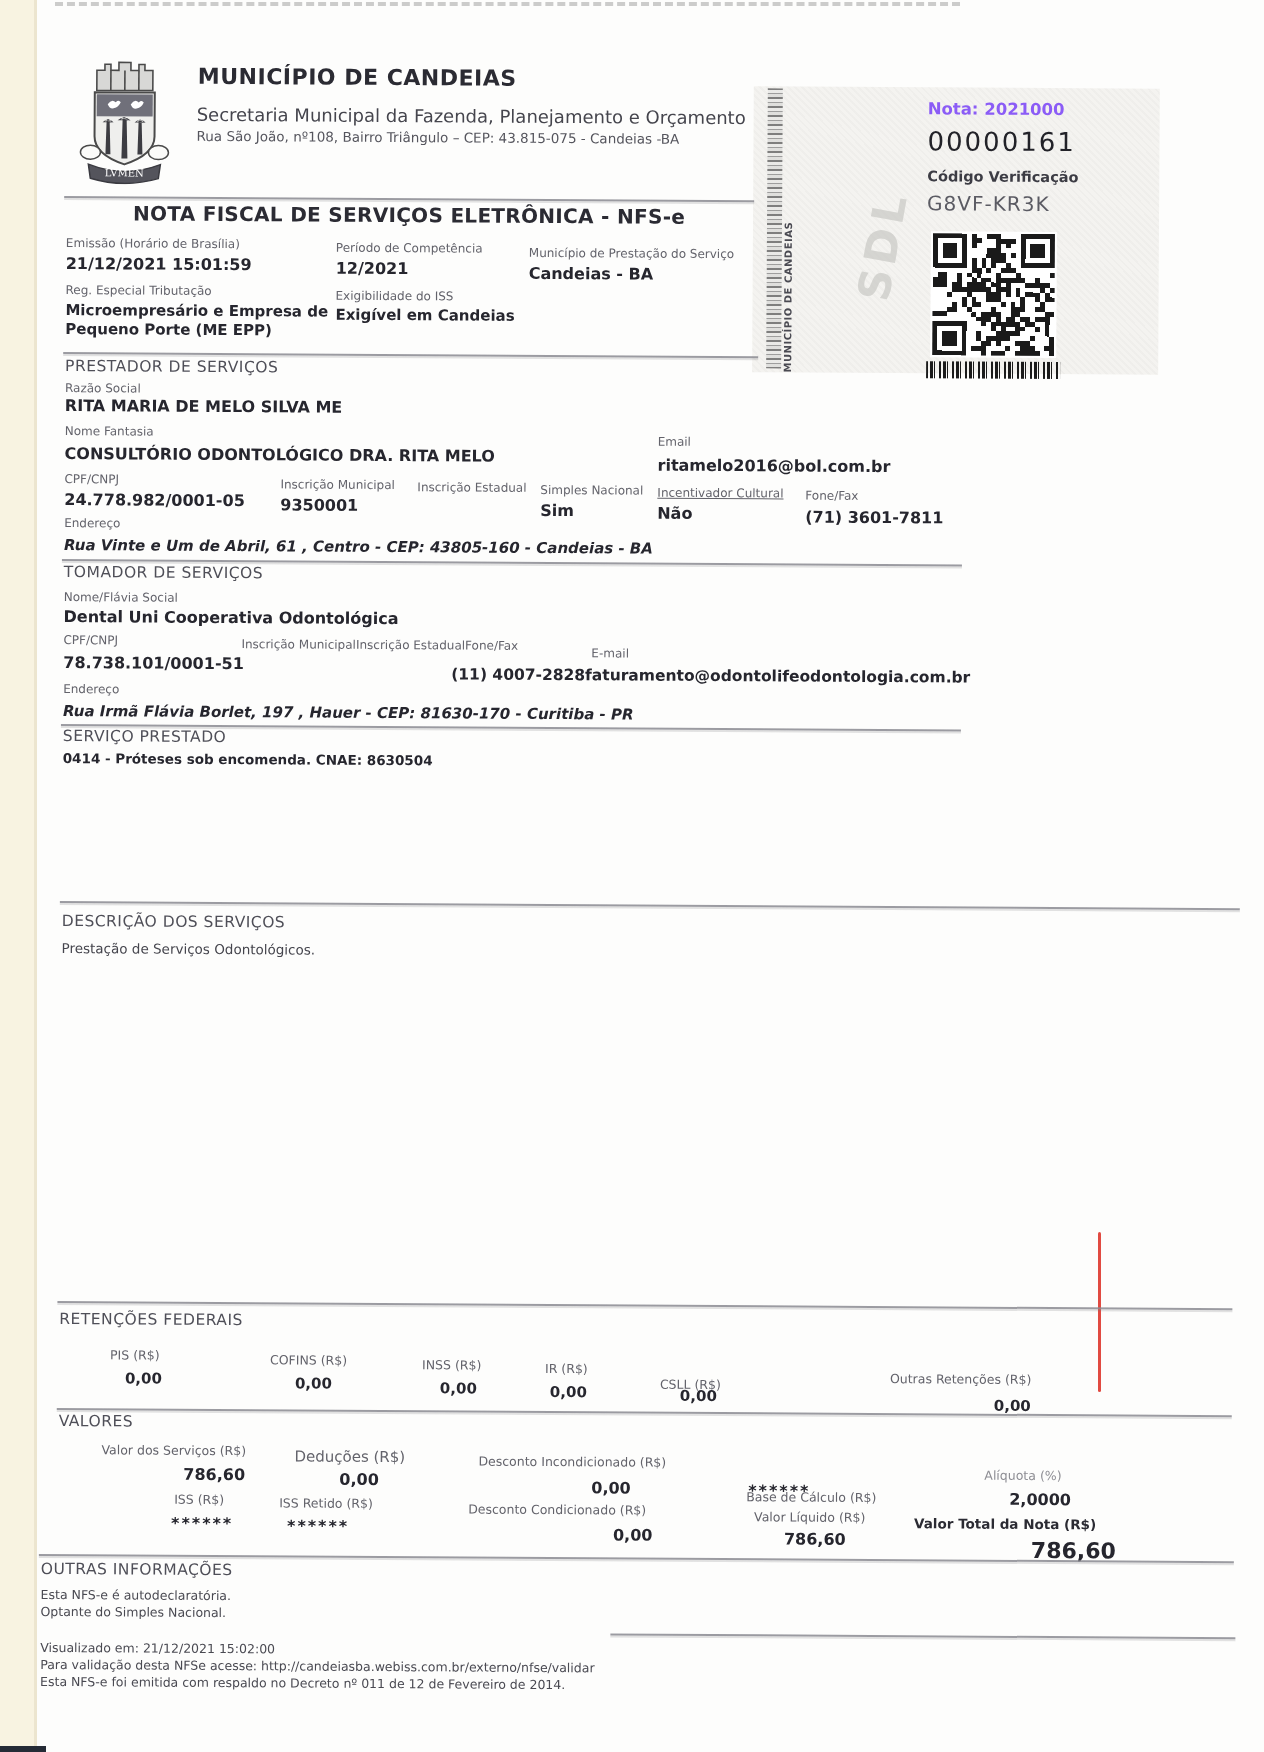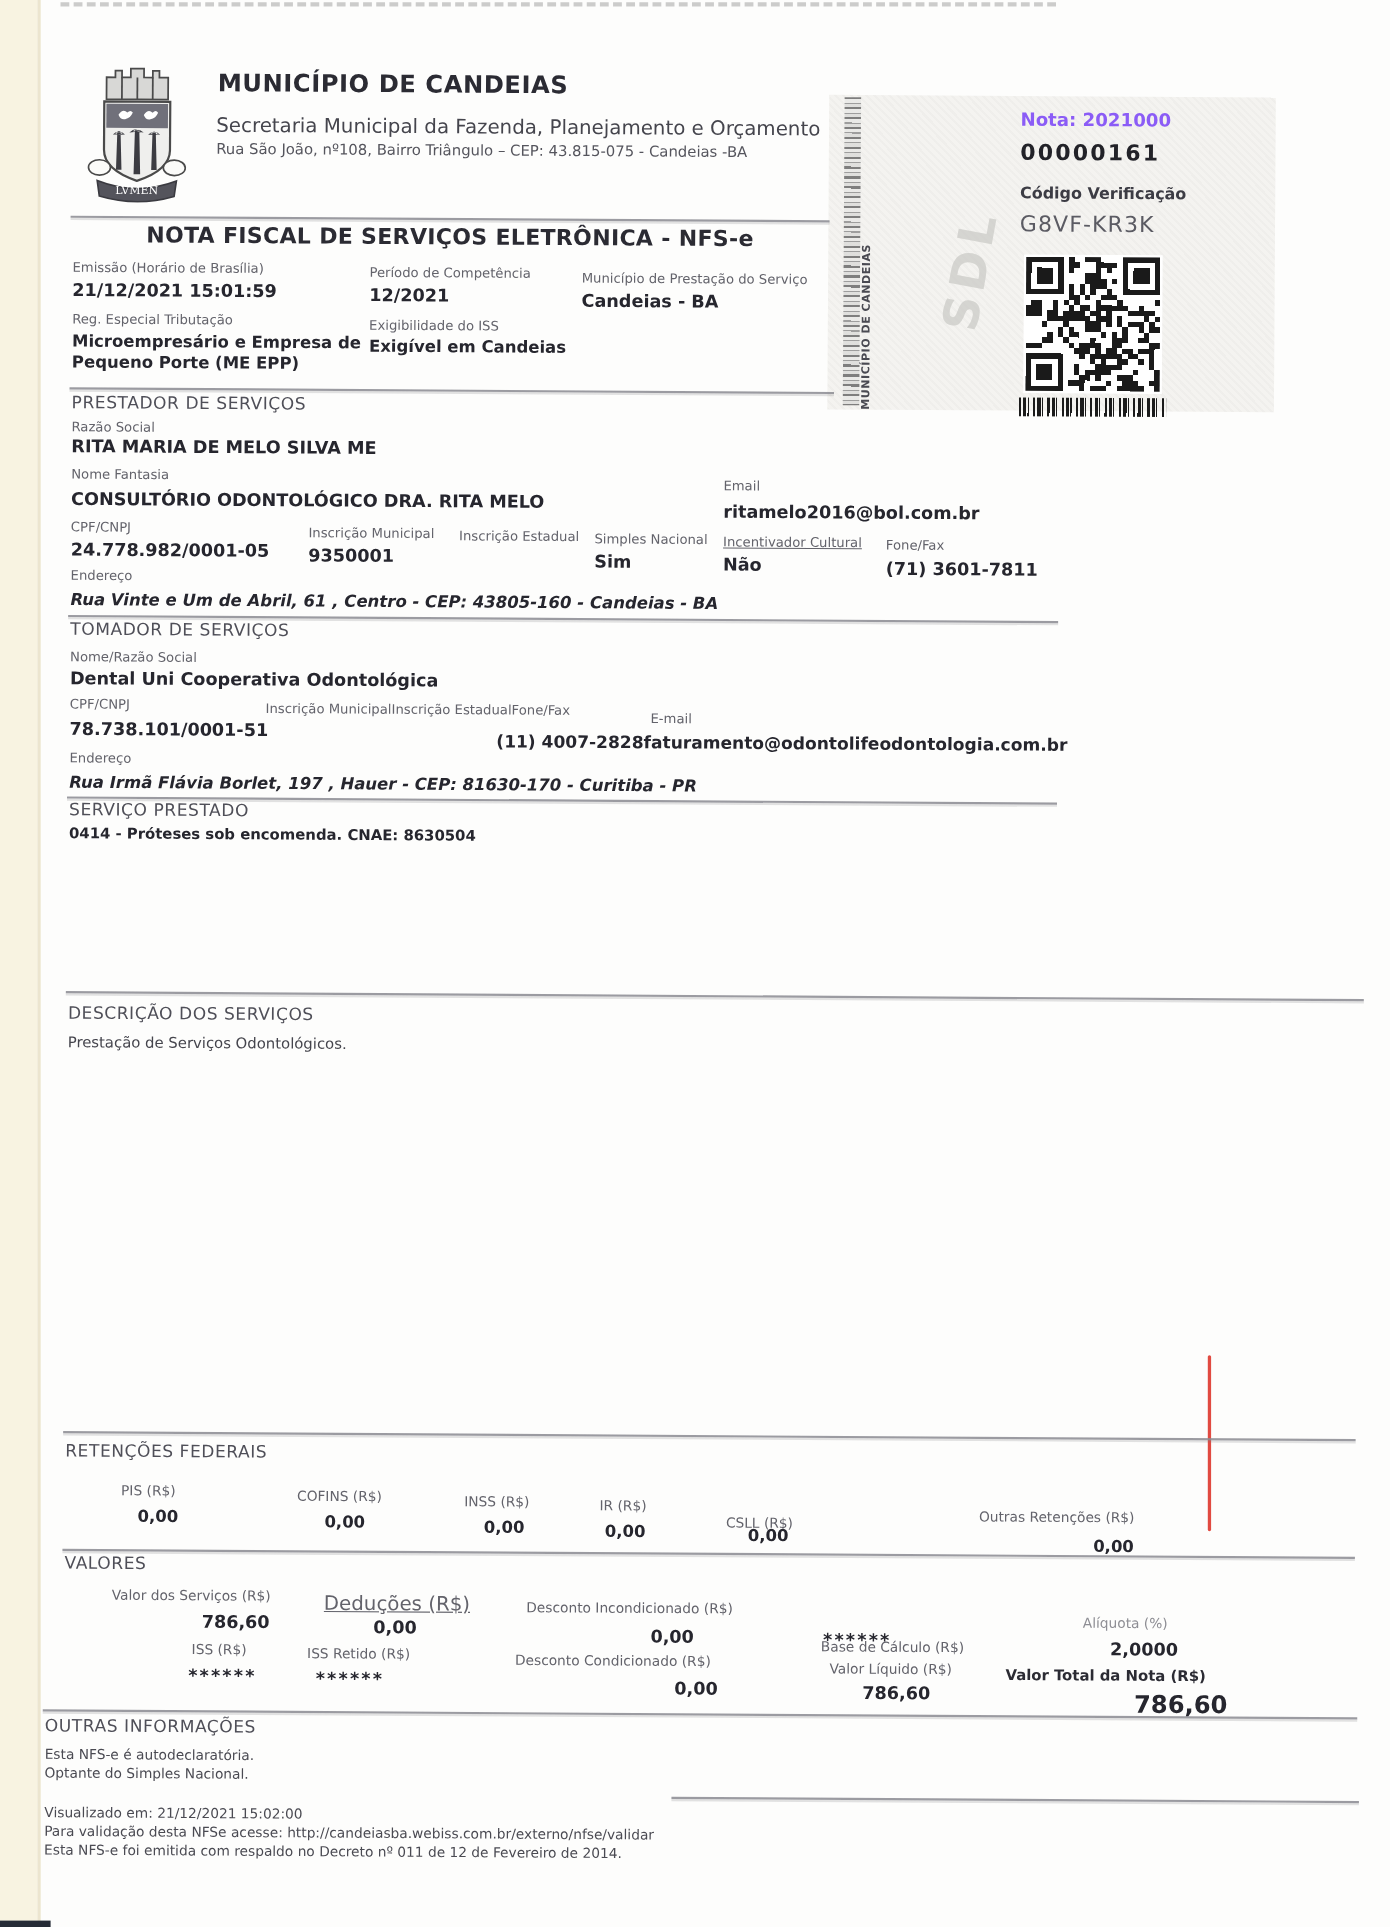--- a/index.html
+++ b/index.html
@@ -41,21 +41,21 @@
     background:#f4f3f0;
     background-image:repeating-linear-gradient(45deg,rgba(0,0,0,.02) 0 2px,transparent 2px 5px);}
   .vbarcode{position:absolute;left:768px;top:84px;width:15px;height:280px;opacity:.85;
     background:repeating-linear-gradient(180deg,#6a6a6a 0 2px,#e8e8e6 2px 5px,#8f8f8f 5px 6px,#dcdcda 6px 9px);}
   .vcaption{position:absolute;left:784px;top:216px;height:152px;
     writing-mode:vertical-rl;transform:rotate(180deg);
     font-size:10px;font-weight:bold;color:#4a4a52;letter-spacing:.5px;}
   .watermark{position:absolute;left:828px;top:215px;font-size:44px;font-weight:bold;
     color:#cbcbc7;letter-spacing:5px;transform:rotate(-80deg);opacity:.75;}
   .nota-label{position:absolute;left:928px;top:94px;font-size:16.5px;font-weight:bold;color:#8b5cf6;}
-  .nota-number{position:absolute;left:928px;top:121px;font-size:20px;font-weight:bold;color:#222228;letter-spacing:2px;}
+  .nota-number{position:absolute;left:928px;top:121px;font-size:26px;font-weight:normal;color:#222228;letter-spacing:2px;}
   .ver-label{position:absolute;left:928px;top:163px;font-size:14.5px;font-weight:bold;color:#3c3c44;}
   .ver-code{position:absolute;left:928px;top:186px;font-size:20px;color:#5b5b63;letter-spacing:1px;}
   .qr{position:absolute;left:932px;top:226px;width:122px;height:122px;background:#fff;padding:2px;}
   .hbarcode{position:absolute;left:928px;top:356px;width:134px;height:17px;
     background:repeating-linear-gradient(90deg,#1b1b1b 0 2px,transparent 2px 4px,#1b1b1b 4px 7px,transparent 7px 8px,#1b1b1b 8px 9px,transparent 9px 13px);}
 
   .crest{position:absolute;left:74px;top:60px;width:102px;height:124px;}
 </style>
 </head>
 <body>
@@ -365,21 +365,21 @@
   <div class="val" style="left:283px;top:494px;">9350001</div>
   <div class="val" style="left:543px;top:498px;">Sim</div>
   <div class="val" style="left:660px;top:500px;text-align:right;">Não</div>
   <div class="val" style="left:808px;top:503px;">(71) 3601-7811</div>
 
   <div class="lbl" style="left:67px;top:516px;">Endereço</div>
   <div class="val italic" style="left:67px;top:536px;">Rua Vinte e Um de Abril, 61 , Centro - CEP: 43805-160 - Candeias - BA</div>
 
   <div class="rule" style="left:65px;top:559px;width:900px;"></div>
   <div class="sec" style="left:67px;top:563px;">TOMADOR DE SERVIÇOS</div>
-  <div class="lbl" style="left:67px;top:590px;">Nome/Razão Social</div>
+  <div class="lbl" style="left:67px;top:590px;">Nome/Flávia Social</div>
   <div class="val" style="left:67px;top:607px;">Dental Uni Cooperativa Odontológica</div>
 
   <div class="lbl" style="left:67px;top:633px;">CPF/CNPJ</div>
   <div class="lbl" style="left:245px;top:636px;"><span>Inscrição Municipal</span><span>Inscrição Estadual</span><span>Fone/Fax</span></div>
   <div class="lbl" style="left:595px;top:643px;">E-mail</div>
 
   <div class="val" style="left:67px;top:653px;">78.738.101/0001-51</div>
   <div class="val" style="left:455px;top:663px;font-size:15.5px;"><span>(11) 4007-2828</span><span>faturamento@odontolifeodontologia.com.br</span></div>
 
   <div class="lbl" style="left:67px;top:682px;">Endereço</div>
@@ -407,21 +407,21 @@
   <div class="val sm" style="left:303px;top:1373px;">0,00</div>
   <div class="val sm" style="left:448px;top:1377px;">0,00</div>
   <div class="val sm" style="left:558px;top:1380px;">0,00</div>
   <div class="val sm" style="left:688px;top:1383px;">0,00</div>
   <div class="val sm" style="left:1002px;top:1391px;">0,00</div>
 
   <div class="rule" style="left:65px;top:1408px;width:1175px;"></div>
   <div class="sec" style="left:67px;top:1412px;">VALORES</div>
 
   <div class="lbl" style="left:110px;top:1442px;font-size:12.5px;">Valor dos Serviços (R$)</div>
-  <div class="lbl" style="left:303px;top:1446px;font-size:18px;text-decoration:underline;">Deduções (R$)</div>
+  <div class="lbl" style="left:303px;top:1446px;font-size:15px;">Deduções (R$)</div>
   <div class="lbl" style="left:487px;top:1451px;font-size:12.5px;">Desconto Incondicionado (R$)</div>
   <div class="lbl" style="left:755px;top:1457px;font-size:12.5px;margin-top:28px;">Base de Cálculo (R$)</div>
   <div class="lbl" style="left:993px;top:1462px;font-size:12.5px;color:#8e8e94;">Alíquota (%)</div>
 
   <div class="val" style="left:192px;top:1464px;">786,60</div>
   <div class="val" style="left:348px;top:1468px;">0,00</div>
   <div class="val" style="left:600px;top:1475px;">0,00</div>
   <div class="val stars" style="left:757px;top:1477px;">******</div>
   <div class="val" style="left:1018px;top:1484px;">2,0000</div>
 

